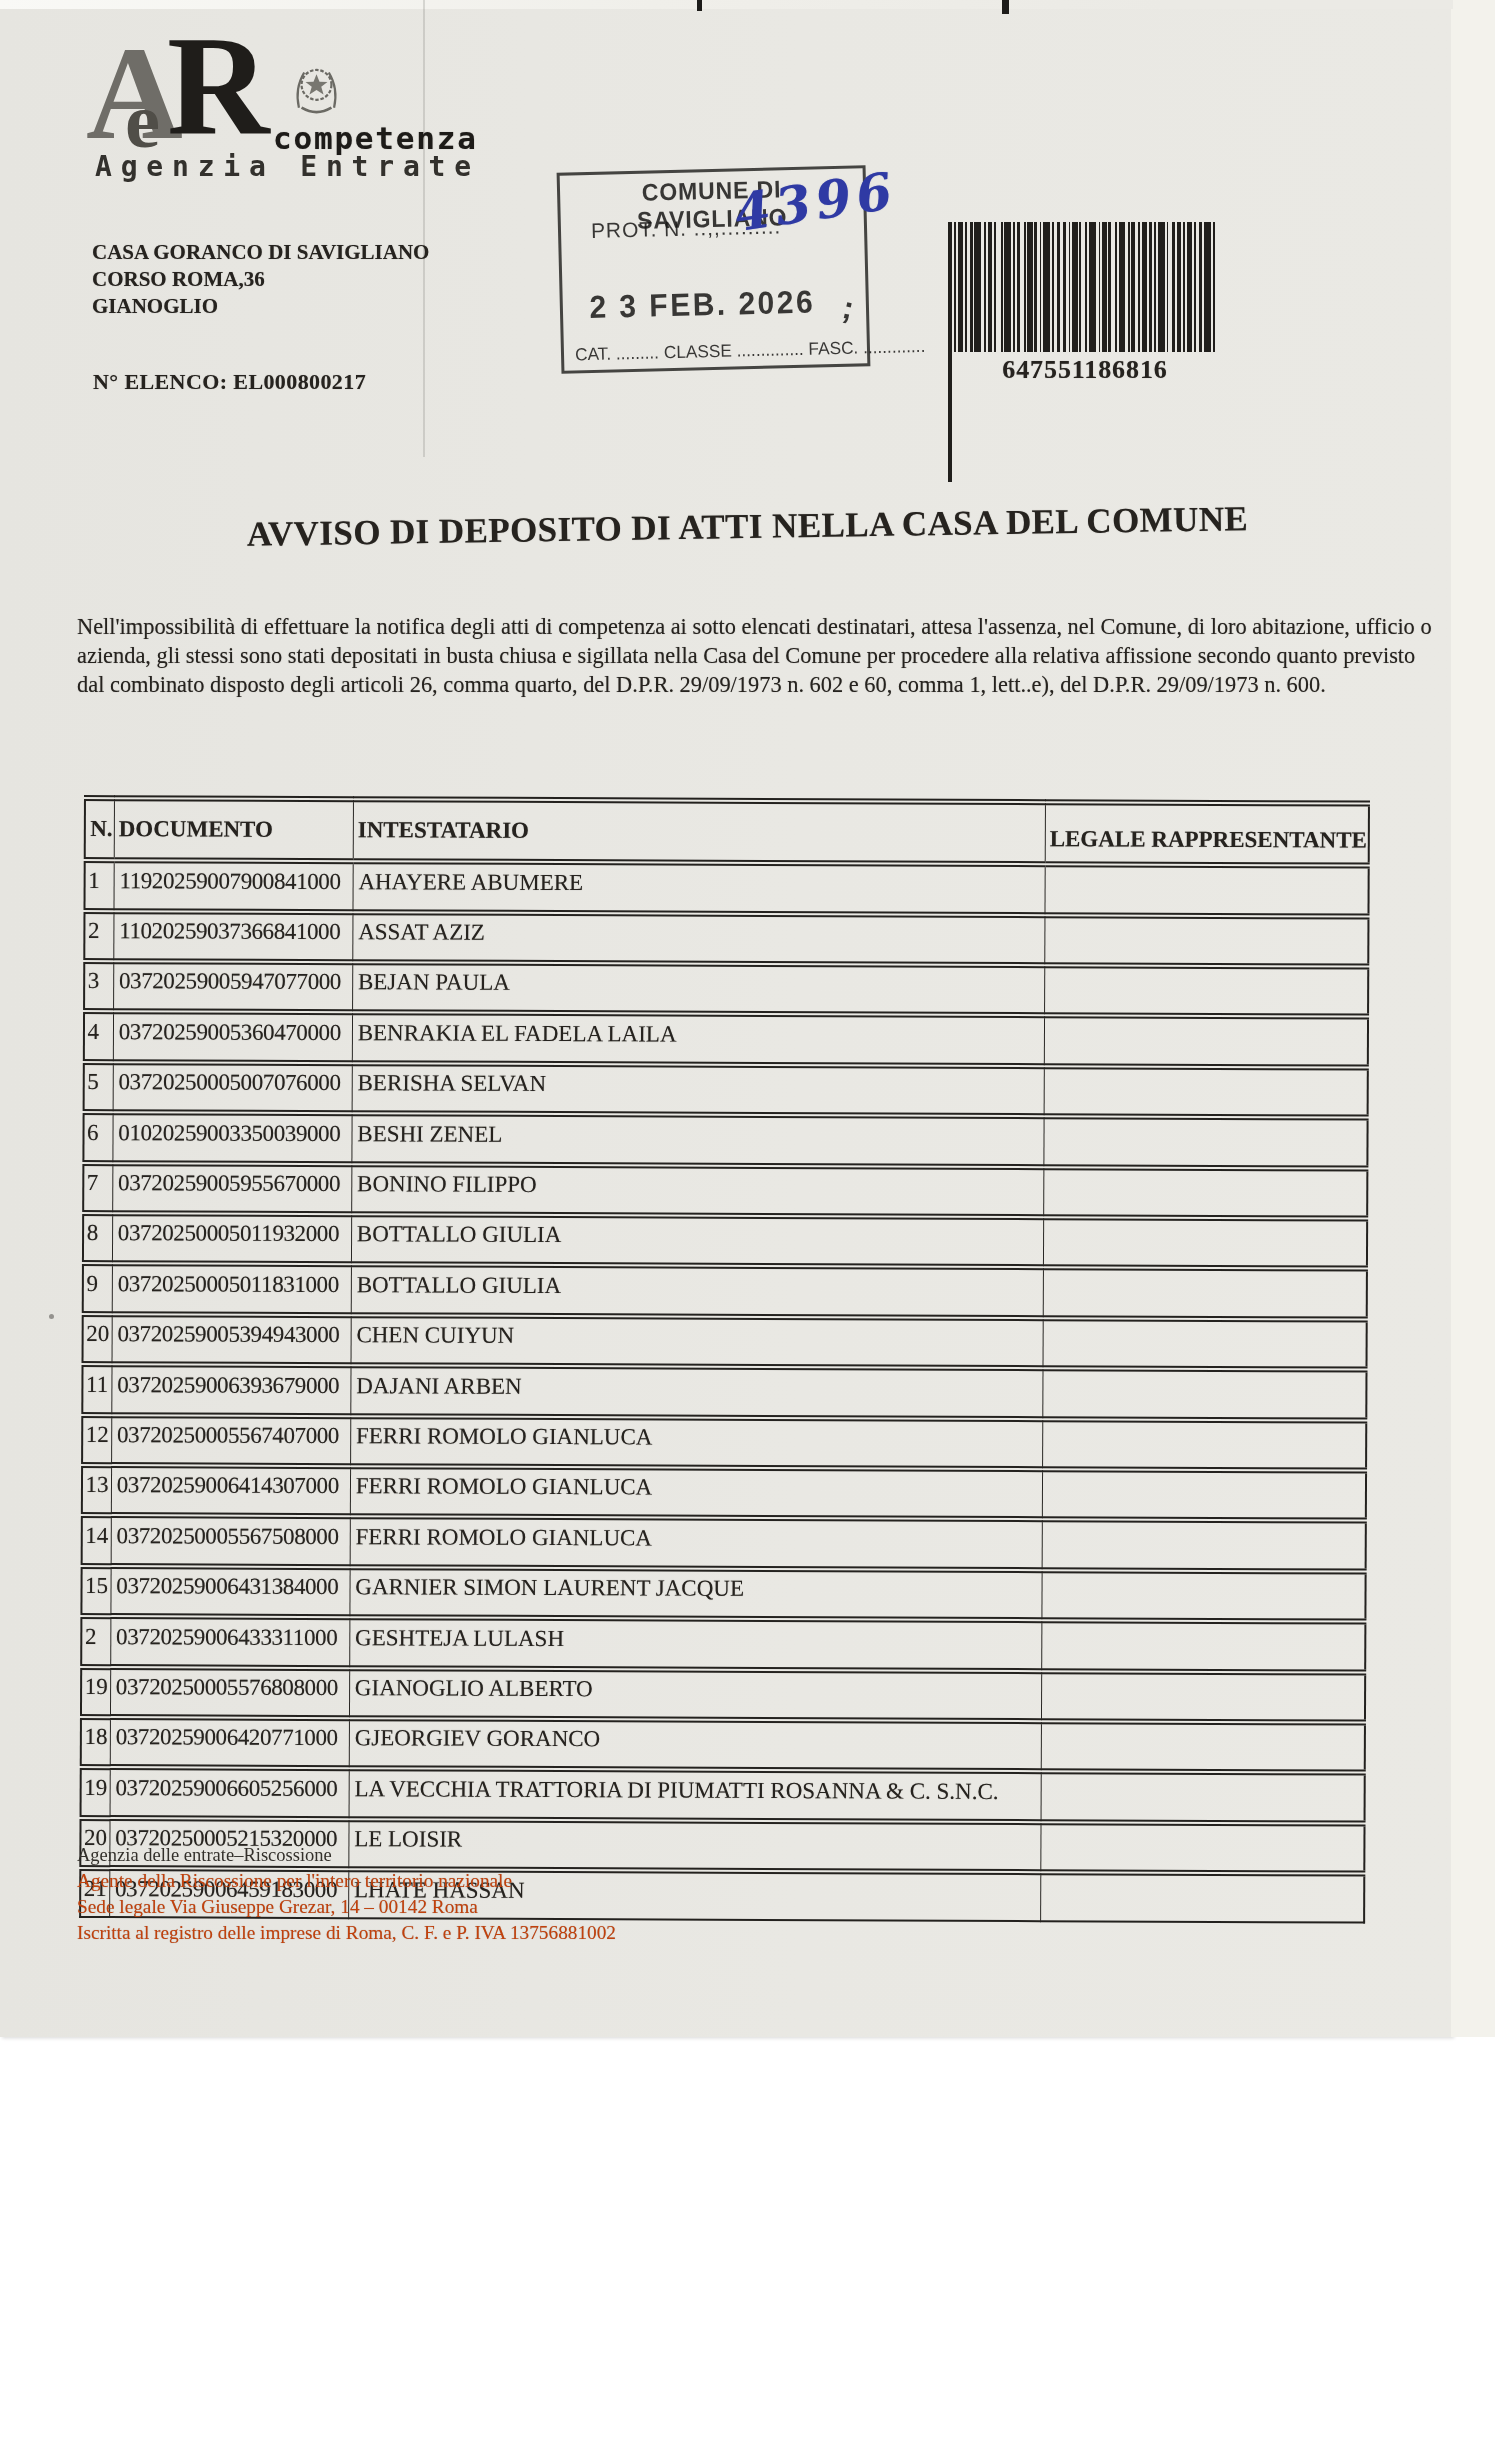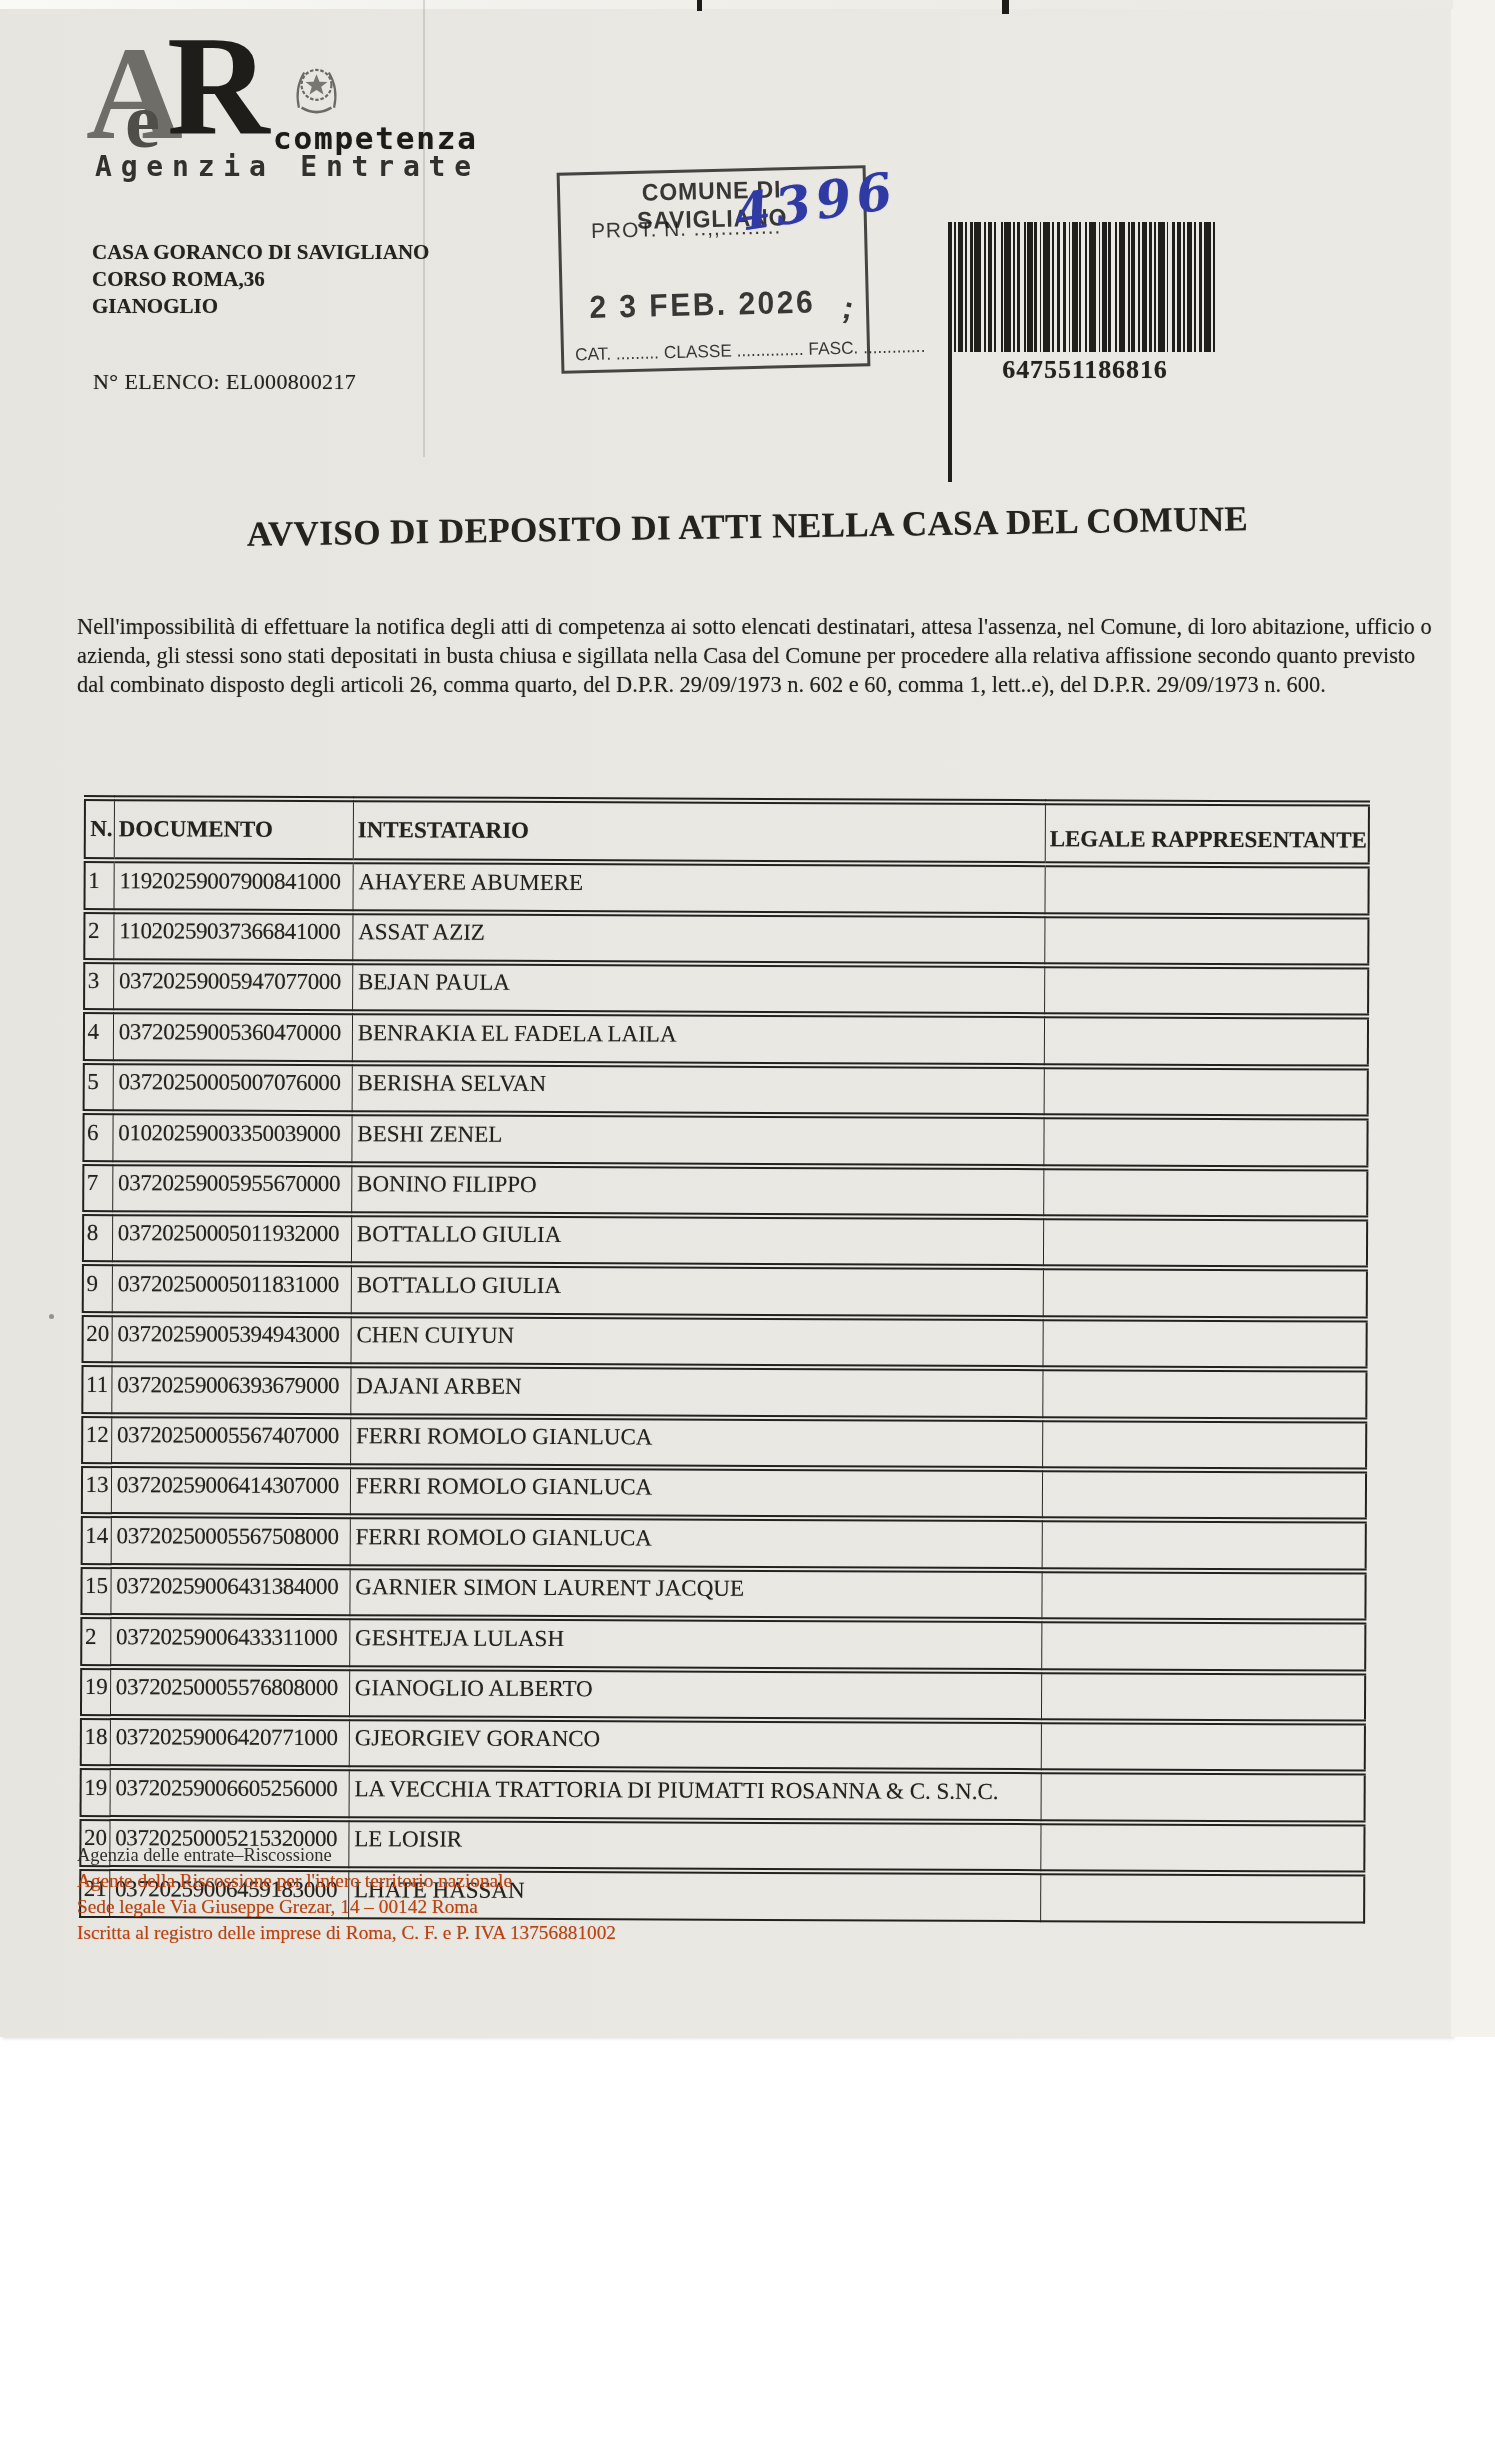--- a/index.html
+++ b/index.html
@@ -43,21 +43,21 @@
     font-size:31px;letter-spacing:1.8px;color:#1d1b18;
   }
   .logo-agenzia{
     position:absolute;left:95px;top:150px;
     font-family:"DejaVu Sans Mono", monospace;
     font-size:28px;letter-spacing:8.8px;color:#33312d;font-weight:bold;
   }
 
   
   .recipient{position:absolute;left:92px;top:239px;font-size:21px;font-weight:bold;line-height:27px;}
-  .elenco{position:absolute;left:93px;top:369px;font-size:22px;font-weight:normal;letter-spacing:0.4px;}
+  .elenco{position:absolute;left:93px;top:369px;font-size:22px;font-weight:bold;letter-spacing:0.4px;}
 
   
   .stamp{
     position:absolute;left:559px;top:169px;width:303px;height:195px;
     border:3.5px solid rgba(28,27,25,.8);transform:rotate(-1.4deg);
     font-family:"Liberation Sans", sans-serif;color:rgba(25,24,22,.85);
   }
   .stamp-title{position:absolute;left:0;top:5.3px;width:100%;text-align:center;
     font-size:24px;font-weight:bold;transform:scaleX(.96);letter-spacing:0.9px;}
   .stamp-prot{position:absolute;left:30px;top:44px;font-size:21px;letter-spacing:0.9px;}

